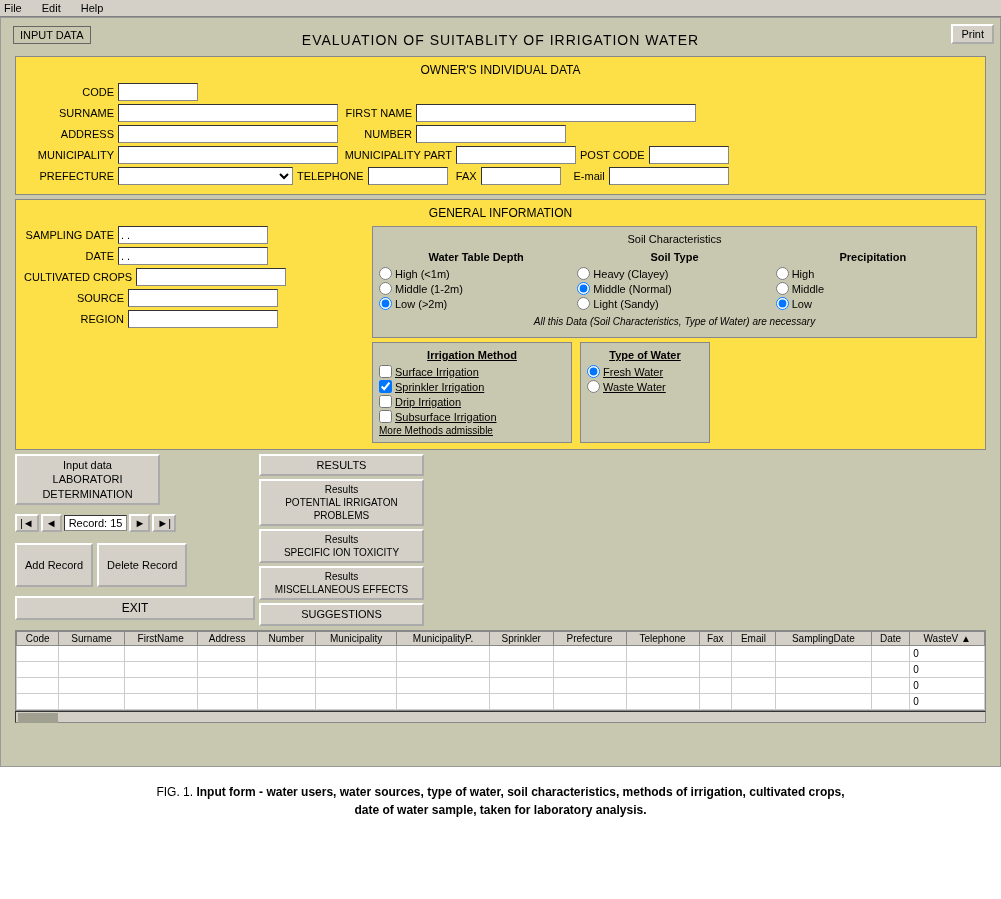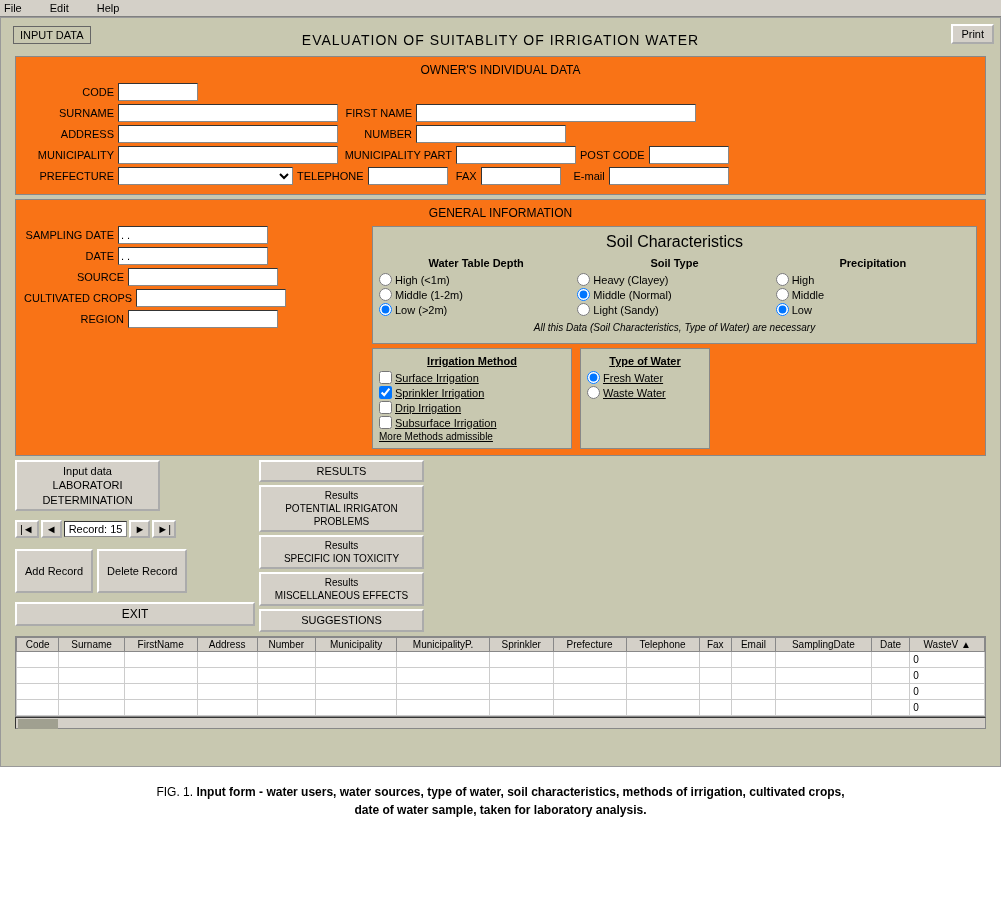--- a/index.html
+++ b/index.html
@@ -11,21 +11,21 @@
       width: 1001px;
       min-height: 899px;
     }
 
     
     .menu-bar {
       background: #d4d0c8;
       border-bottom: 1px solid #808080;
       padding: 2px 4px;
       display: flex;
-      gap: 28px;
+      gap: 20px;
     }
     .menu-item {
       font-size: 11px;
       cursor: pointer;
     }
 
     
     .app-container {
       background: #c8c8b0;
       margin: 0;
@@ -64,21 +64,21 @@
       text-align: center;
       font-size: 14px;
       font-weight: normal;
       padding: 8px 0 4px 0;
       letter-spacing: 1px;
     }
 
     
     .section-box {
       border: 1px solid #888;
-      background: #f97316;
+      background: #fde047;
       margin: 4px 8px;
       padding: 6px 8px;
     }
 
     .section-title {
       text-align: center;
       font-size: 12px;
       margin-bottom: 6px;
     }
 
@@ -126,21 +126,21 @@
     
     .soil-box {
       border: 1px solid #888;
       background: #c8c8b0;
       padding: 6px;
       margin-bottom: 4px;
     }
 
     .soil-box-title {
       text-align: center;
-      font-size: 16px;
+      font-size: 11px;
       margin-bottom: 6px;
     }
 
     .soil-columns {
       display: flex;
       gap: 4px;
     }
 
     .soil-col {
       flex: 1;
@@ -432,25 +432,25 @@
         <div class="form-row">
           <span class="field-label">SAMPLING DATE</span>
           <input class="field-input medium" type="text" value=". ." style="">
         </div>
         <div class="form-row">
           <span class="field-label">DATE</span>
           <input class="field-input medium" type="text" value=". ." style="">
         </div>
 
         <div class="form-row">
-          <span class="field-label" style="min-width:100px;">SOURCE</span>
+          <span class="field-label" style="min-width:100px;">CULTIVATED CROPS</span>
           <input class="field-input" style="width: 150px;" type="text">
         </div>
         <div class="form-row">
-          <span class="field-label" style="min-width:100px;">CULTIVATED CROPS</span>
+          <span class="field-label" style="min-width:100px;">SOURCE</span>
           <input class="field-input" style="width: 150px;" type="text">
         </div>
         <div class="form-row">
           <span class="field-label" style="min-width:100px;">REGION</span>
           <input class="field-input" style="width: 150px;" type="text">
         </div>
       </div>
 
       <div class="right-col">
         <div class="soil-box">

